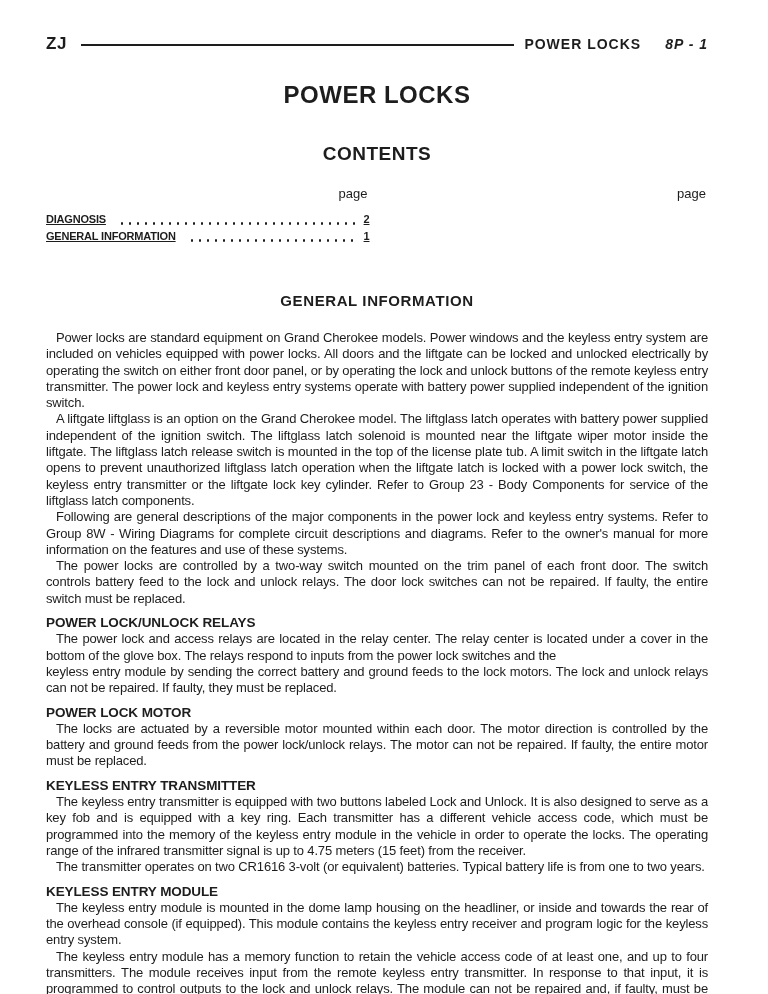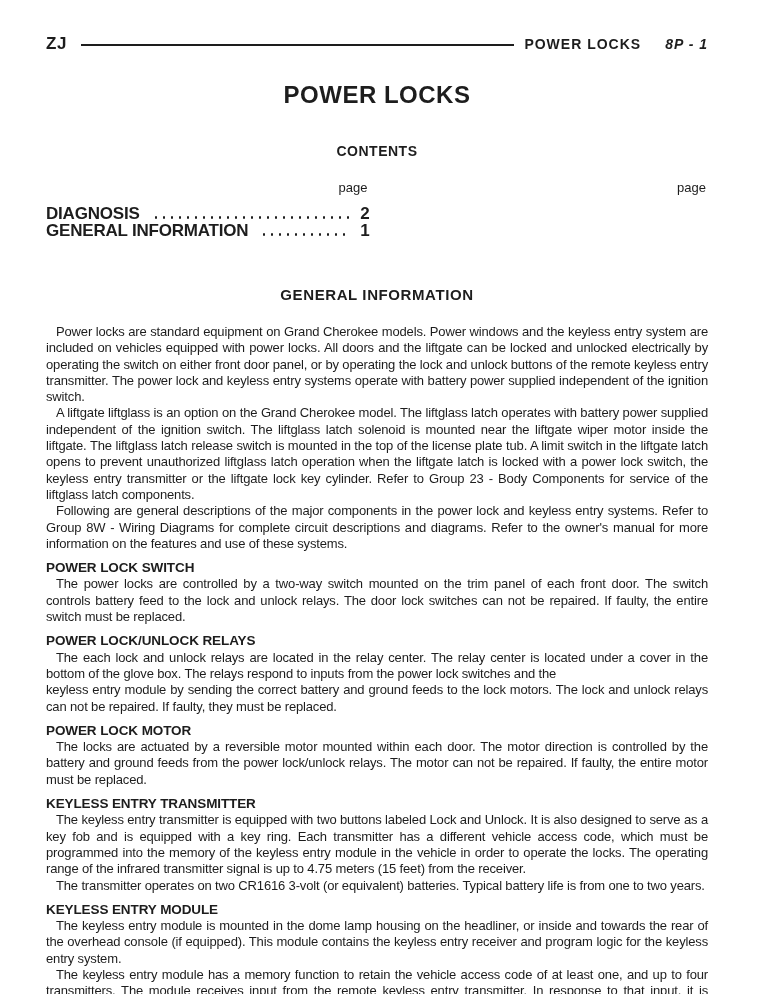--- a/index.html
+++ b/index.html
@@ -55,21 +55,21 @@
   
   .doc-title {
     text-align: center;
     font-size: 24px;
     font-weight: bold;
     letter-spacing: 0.5px;
     margin: 27px 0 0 0;
   }
   .contents-title {
     text-align: center;
-    font-size: 14px;
+    font-size: 19px;
     font-weight: bold;
     letter-spacing: 0.5px;
     margin: 34px 0 0 0;
   }
   .section-title {
     text-align: center;
     font-size: 15px;
     font-weight: bold;
     letter-spacing: 0.6px;
     margin: 47px 0 0 0;
@@ -85,23 +85,24 @@
   .page-label {
     text-align: right;
     font-size: 13px;
     padding-right: 2px;
     margin-bottom: 10px;
   }
   .toc-row {
     display: flex;
     align-items: flex-end;
     font-weight: bold;
-    font-size: 17px;
+    font-size: 11px;
     line-height: 17px;
     letter-spacing: -0.2px;
+    text-decoration: underline;
   }
   .toc-label {
     white-space: nowrap;
     padding-right: 12px;
   }
   .dot-leader {
     flex: 1;
     height: 3px;
     align-self: flex-end;
     margin: 0 9px 3px 0;
@@ -171,24 +172,23 @@
     </div>
   </div>
 
   <h2 class="section-title">GENERAL INFORMATION</h2>
 
   <div class="columns">
     <div class="col">
       <p class="indent">Power locks are standard equipment on Grand Cherokee models. Power windows and the keyless entry system are included on vehicles equipped with power locks. All doors and the liftgate can be locked and unlocked electrically by operating the switch on either front door panel, or by operating the lock and unlock buttons of the remote keyless entry transmitter. The power lock and keyless entry systems operate with battery power supplied independent of the ignition switch.</p>
       <p class="indent">A liftgate liftglass is an option on the Grand Cherokee model. The liftglass latch operates with battery power supplied independent of the ignition switch. The liftglass latch solenoid is mounted near the liftgate wiper motor inside the liftgate. The liftglass latch release switch is mounted in the top of the license plate tub. A limit switch in the liftgate latch opens to prevent unauthorized liftglass latch operation when the liftgate latch is locked with a power lock switch, the keyless entry transmitter or the liftgate lock key cylinder. Refer to Group 23 - Body Components for service of the liftglass latch components.</p>
       <p class="indent">Following are general descriptions of the major components in the power lock and keyless entry systems. Refer to Group 8W - Wiring Diagrams for complete circuit descriptions and diagrams. Refer to the owner's manual for more information on the features and use of these systems.</p>
-      <h3>POWER LOCK SWITCH</h3>
       <p class="indent">The power locks are controlled by a two-way switch mounted on the trim panel of each front door. The switch controls battery feed to the lock and unlock relays. The door lock switches can not be repaired. If faulty, the entire switch must be replaced.</p>
       <h3>POWER LOCK/UNLOCK RELAYS</h3>
-      <p class="indent">The each lock and unlock relays are located in the relay center. The relay center is located under a cover in the bottom of the glove box. The relays respond to inputs from the power lock switches and the</p>
+      <p class="indent">The power lock and access relays are located in the relay center. The relay center is located under a cover in the bottom of the glove box. The relays respond to inputs from the power lock switches and the</p>
     </div>
     <div class="col">
       <p>keyless entry module by sending the correct battery and ground feeds to the lock motors. The lock and unlock relays can not be repaired. If faulty, they must be replaced.</p>
       <h3>POWER LOCK MOTOR</h3>
       <p class="indent">The locks are actuated by a reversible motor mounted within each door. The motor direction is controlled by the battery and ground feeds from the power lock/unlock relays. The motor can not be repaired. If faulty, the entire motor must be replaced.</p>
       <h3>KEYLESS ENTRY TRANSMITTER</h3>
       <p class="indent">The keyless entry transmitter is equipped with two buttons labeled Lock and Unlock. It is also designed to serve as a key fob and is equipped with a key ring. Each transmitter has a different vehicle access code, which must be programmed into the memory of the keyless entry module in the vehicle in order to operate the locks. The operating range of the infrared transmitter signal is up to 4.75 meters (15 feet) from the receiver.</p>
       <p class="indent">The transmitter operates on two CR1616 3-volt (or equivalent) batteries. Typical battery life is from one to two years.</p>
       <h3>KEYLESS ENTRY MODULE</h3>
       <p class="indent">The keyless entry module is mounted in the dome lamp housing on the headliner, or inside and towards the rear of the overhead console (if equipped). This module contains the keyless entry receiver and program logic for the keyless entry system.</p>

